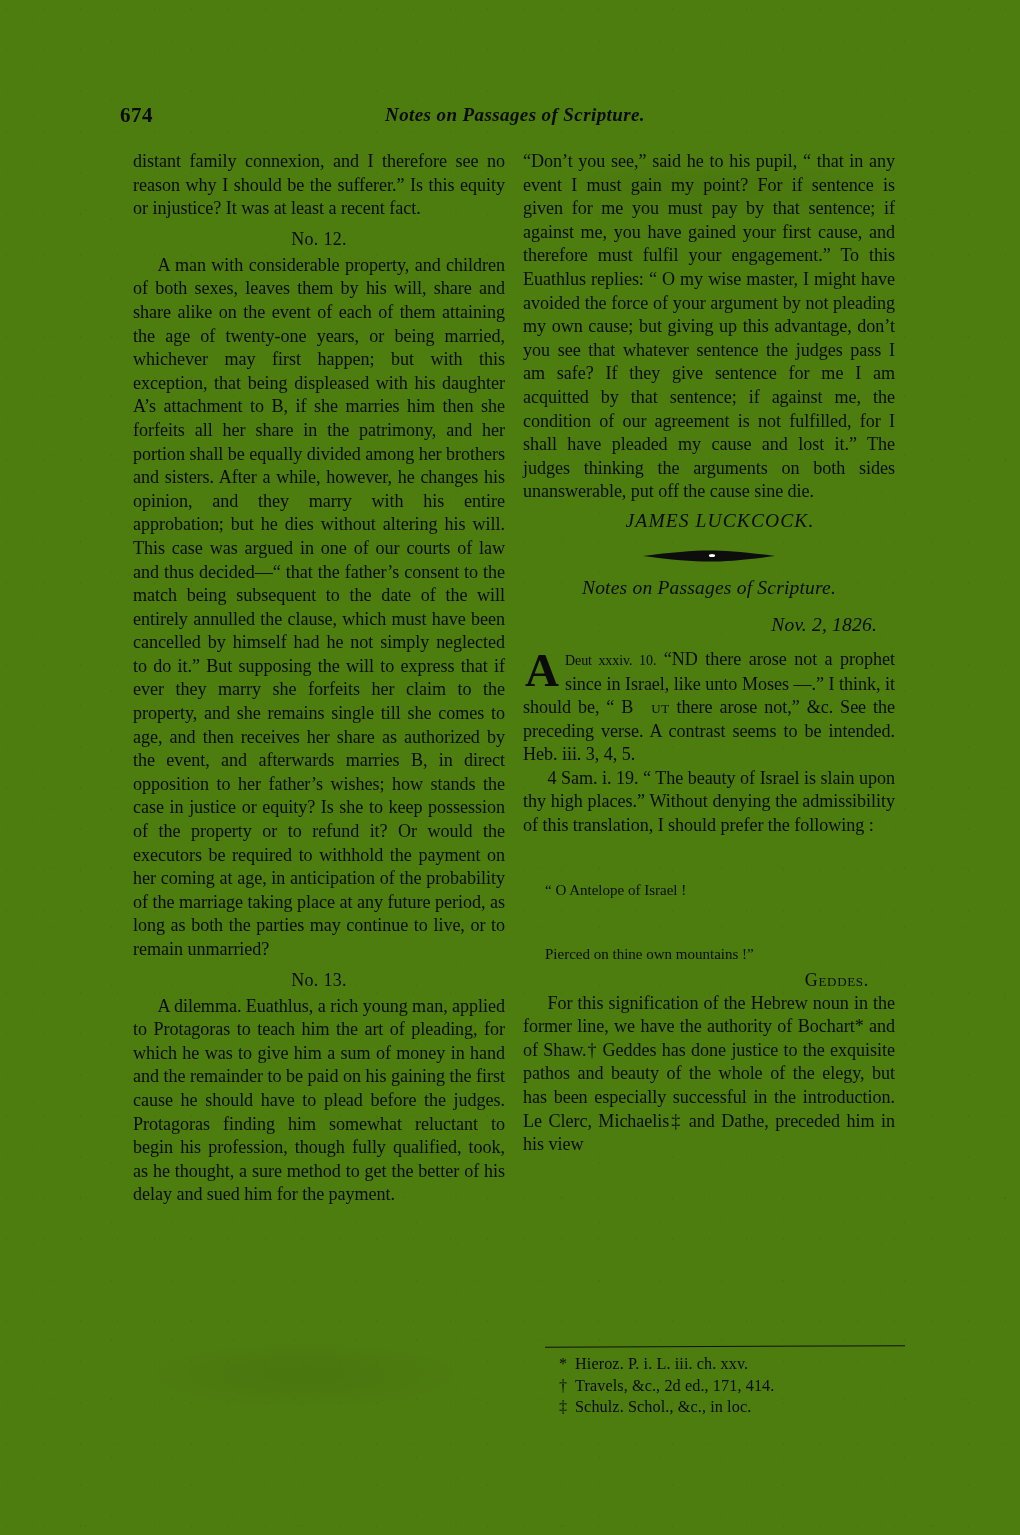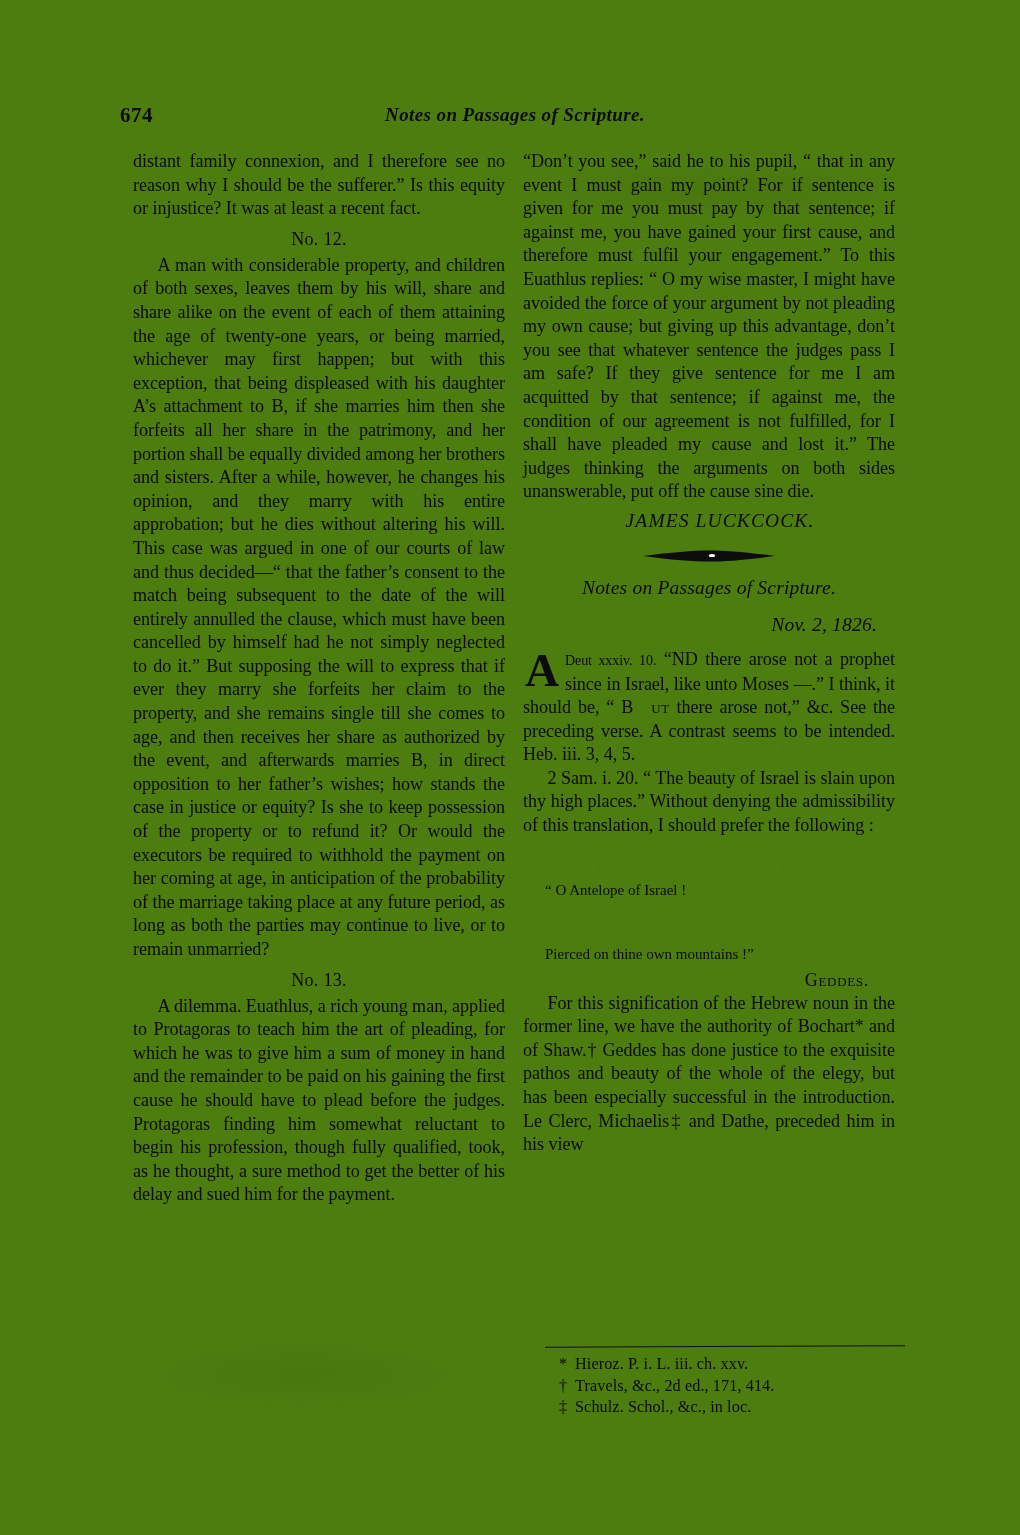--- a/index.html
+++ b/index.html
@@ -271,21 +271,21 @@
       <div class="article-title">Notes on Passages of Scripture.</div>
       <div class="article-date">Nov. 2, 1826.</div>
 
 
       <div class="dropcap-block">
         <p class="noindent">
           <span class="verse-ref">Deut xxxiv. 10.</span><span>&nbsp;</span><span>“</span><span class="dropcap">A</span><span>ND there arose not a prophet since in Israel, like unto Moses —.” I think, it should be, “ B</span><span class="smallcaps">ut</span><span> there arose not,” &amp;c. See the preceding verse. A contrast seems to be intended. Heb. iii. 3, 4, 5.</span>
         </p>
       </div>
 
-      <p class="indent">2 Sam. i. 20. “ The beauty of Israel is slain upon thy high places.” Without denying the admissibility of this translation, I should prefer the following :</p>
+      <p class="indent">4 Sam. i. 19. “ The beauty of Israel is slain upon thy high places.” Without denying the admissibility of this translation, I should prefer the following :</p>
 
       <div class="quote-verse">
         <div>“ O Antelope of Israel !</div>
         <div>Pierced on thine own mountains !”</div>
       </div>
       <div class="quote-attrib">Geddes.</div>
 
       <p class="indent"><span>For this signification of the Hebrew noun in the former line, we have the authority of Bochart</span><span>*</span><span> and of Shaw.</span><span>†</span><span> Geddes has done justice to the exquisite pathos and beauty of the whole of the elegy, but has been especially successful in the introduction. Le Clerc, Michaelis</span><span>‡</span><span> and Dathe, preceded him in his view</span></p>
     </div>
   </div>

